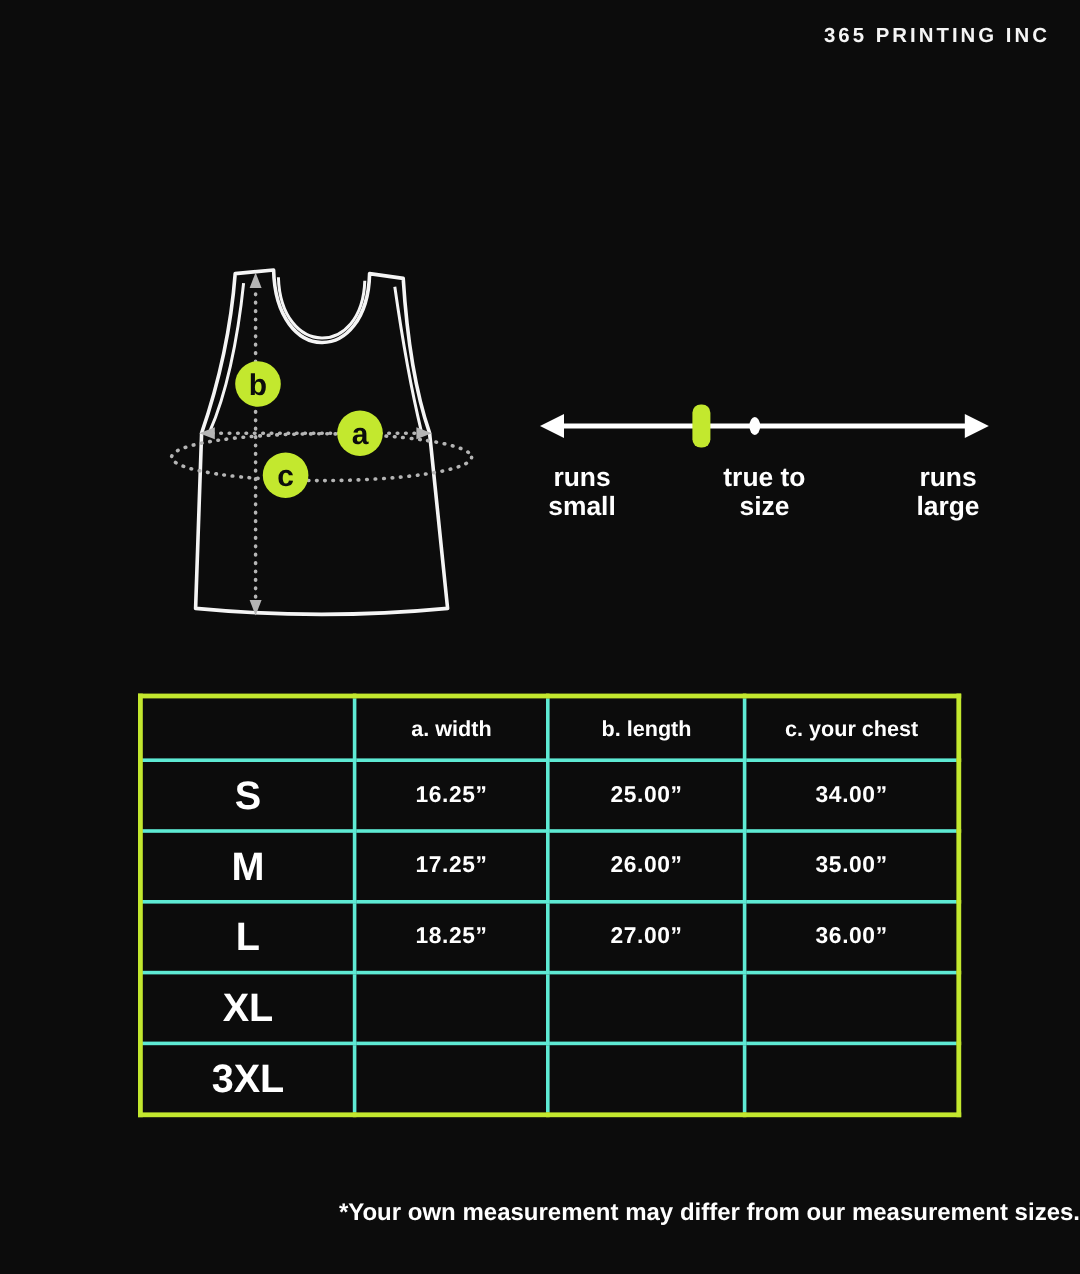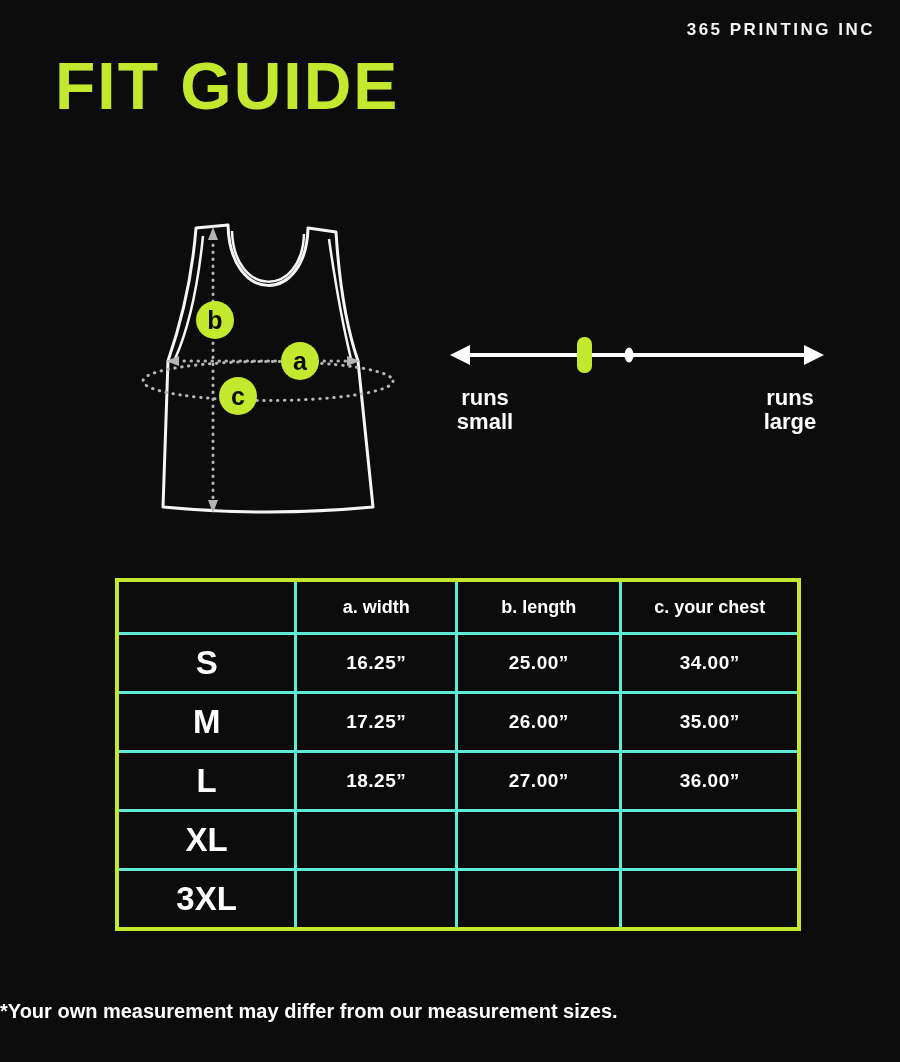--- a/index.html
+++ b/index.html
@@ -50,30 +50,29 @@
     padding:0;color:#ffffff;
   }
   .size-table .hdr td{height:50px;font-size:18px;}
   .size-table .r td{height:56px;}
   .size-table td.sz{font-size:33px;}
   .size-table td.val{font-size:19px;letter-spacing:0.5px;}
   .c0{width:26.2%;}.c1{width:23.6%;}.c2{width:24.1%;}.c3{width:26.1%;}
 
   .footnote{
     position:absolute;left:0;top:1000px;width:900px;
-    text-align:left;font-size:20px;color:#ffffff;
+    text-align:right;font-size:20px;color:#ffffff;
   }
 </style>
 </head>
 <body>
 
 <div class="page">
 
   <div class="brand">365 PRINTING INC</div>
-  <div class="title">FIT GUIDE</div>
 
   <div class="tee-wrap">
     <svg width="260" height="320" viewBox="0 0 260 320">
 
       <path d="M 56 18 C 52 70 40 116 28 151 L 23 297 Q 128 307 233 297 L 218 151
                C 206 116 199 70 196 22 L 168 18 C 166 95 90 95 88 15 Z" fill="none" stroke="#f5f5f5" stroke-width="3" stroke-linejoin="round"></path>
 
       <path d="M 164 24 C 162 88 94 88 92 21" fill="none" stroke="#f5f5f5" stroke-width="2.5"></path>
 
       <path d="M 63 26 C 58 75 48 120 35 149" fill="none" stroke="#f5f5f5" stroke-width="2.5"></path>
@@ -108,20 +107,22 @@
     <svg width="380" height="60" viewBox="0 0 380 60">
       <line x1="20" y1="27" x2="364" y2="27" stroke="#ffffff" stroke-width="4"></line>
       <polygon points="25,17 25,37 5,27" fill="#ffffff"></polygon>
       <polygon points="359,17 359,37 379,27" fill="#ffffff"></polygon>
       <rect x="132" y="9" width="15" height="36" rx="7" fill="#c3e82e"></rect>
       <ellipse cx="184" cy="27" rx="4.5" ry="7.5" fill="#ffffff"></ellipse>
     </svg>
   </div>
   <div class="scale-label lbl-small">runs
 small</div>
+  <div class="scale-label lbl-true">true to
+size</div>
   <div class="scale-label lbl-large">runs
 large</div>
 
   <table class="size-table">
     <tbody>
         <tr class="hdr">
       <td class="c0"></td>
       <td class="c1">a. width</td>
       <td class="c2">b. length</td>
       <td class="c3">c. your chest</td>

